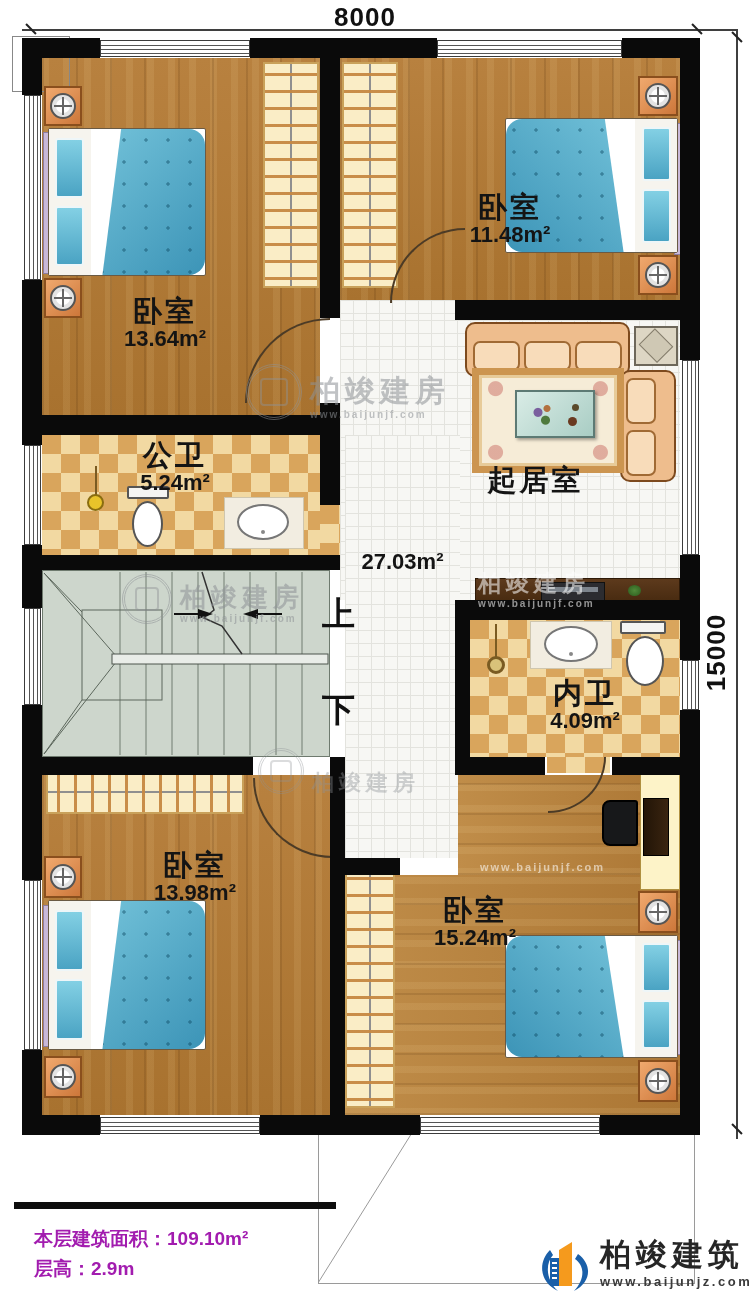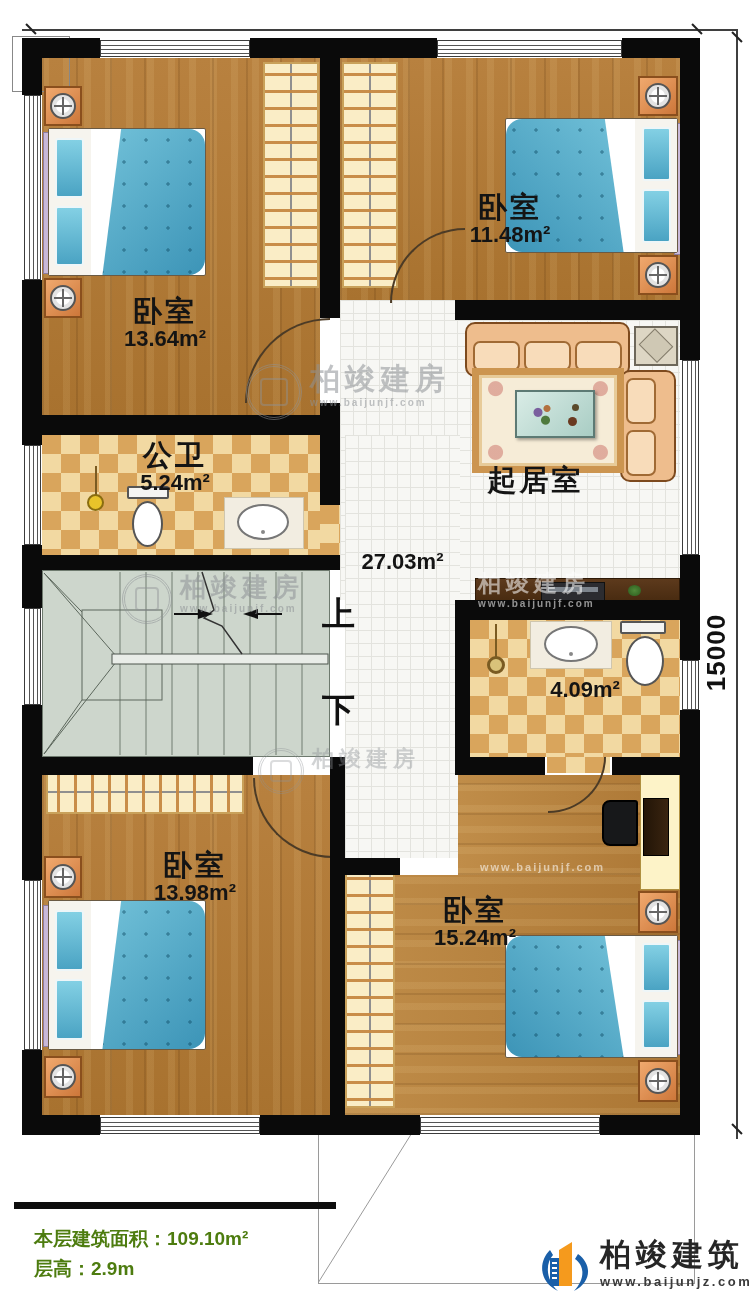--- a/index.html
+++ b/index.html
@@ -92,42 +92,43 @@
   .rlabel{position:absolute;text-align:center;color:#141414;line-height:1.08;z-index:50;}
   .rname{font-size:29px;font-weight:700;letter-spacing:3px;}
   .rarea{font-size:22px;font-weight:700;}
   .updown{position:absolute;font-size:33px;font-weight:700;color:#111;z-index:50;}
   
   .dimline{position:absolute;background:#3f3f3f;z-index:5;}
   .tick{position:absolute;width:14px;height:2px;background:#222;transform:rotate(45deg);z-index:6;}
   .dimtext{position:absolute;font-size:26px;font-weight:600;color:#111;text-align:center;z-index:6;letter-spacing:1px;}
   .extbox{position:absolute;border:1px solid #888;z-index:4;}
   
-  .wm{position:absolute;display:flex;align-items:flex-start;gap:8px;color:#8e9296;opacity:.55;
+  .wm{position:absolute;display:flex;align-items:flex-end;gap:8px;color:#8e9296;opacity:.55;
       font-weight:700;z-index:60;pointer-events:none;white-space:nowrap;}
   .wm-emblem{border:3px double #8e9296;border-radius:50%;position:relative;flex:0 0 auto;}
   .wm-emblem::after{content:"";position:absolute;left:22%;top:22%;right:22%;bottom:22%;
       border:2px solid currentColor;border-radius:4px;opacity:.8;}
   .wm-text{line-height:1;letter-spacing:5px;}
   .wm-url{font-size:10px;letter-spacing:2px;margin-top:3px;}
   .wm-light{color:rgba(255,255,255,.85);opacity:.65;}
   
   .tb-title{position:absolute;left:14px;top:1148px;font-size:41px;font-weight:600;color:#0d0d0d;
       letter-spacing:1px;z-index:70;}
   .tb-bar{position:absolute;left:14px;top:1202px;width:322px;height:7px;background:#0d0d0d;z-index:70;}
-  .tb-line{position:absolute;left:34px;font-size:19px;font-weight:600;color:#4d7c0f;z-index:70;}
+  .tb-line{position:absolute;left:34px;font-size:19px;font-weight:600;color:#a21caf;z-index:70;}
   .logo{position:absolute;left:538px;top:1234px;display:flex;align-items:center;gap:8px;z-index:70;}
   .logo-name{font-size:31px;font-weight:800;color:#262626;letter-spacing:5px;line-height:1;}
   .logo-url{font-size:13px;font-weight:800;color:#3a3a3a;letter-spacing:2.5px;margin-top:4px;}
 </style>
 </head>
 <body>
 
 <div id="canvas">
 
+  <div class="dimtext" style="left:290px;top:2px;width:150px;">8000</div>
   <div class="dimline" style="left:22px;top:29px;width:716px;height:2px;"></div>
   <div class="tick" style="left:24px;top:28px;"></div>
   <div class="tick" style="left:690px;top:28px;"></div>
   <div class="dimline" style="left:736px;top:29px;width:2px;height:1110px;"></div>
   <div class="tick" style="left:730px;top:36px;"></div>
   <div class="tick" style="left:730px;top:1128px;"></div>
   <div class="dimtext" style="left:668px;top:637px;width:96px;transform:rotate(-90deg);">15000</div>
   <div class="extbox" style="left:12px;top:36px;width:56px;height:54px;"></div>
 
   <div class="abs wood" style="left:42px;top:58px;width:278px;height:357px;"></div>
@@ -319,20 +320,21 @@
     <div class="rname">公卫</div>
     <div class="rarea">5.24m²</div>
   </div>
   <div class="rlabel" style="left:468px;top:465px;width:135px;">
     <div class="rname">起居室</div>
   </div>
   <div class="rlabel" style="left:340px;top:550px;width:125px;">
     <div class="rarea">27.03m²</div>
   </div>
   <div class="rlabel" style="left:515px;top:678px;width:140px;">
+    <div class="rname">内卫</div>
     <div class="rarea">4.09m²</div>
   </div>
   <div class="rlabel" style="left:125px;top:850px;width:140px;">
     <div class="rname">卧室</div>
     <div class="rarea">13.98m²</div>
   </div>
   <div class="rlabel" style="left:400px;top:895px;width:150px;">
     <div class="rname">卧室</div>
     <div class="rarea">15.24m²</div>
   </div>

